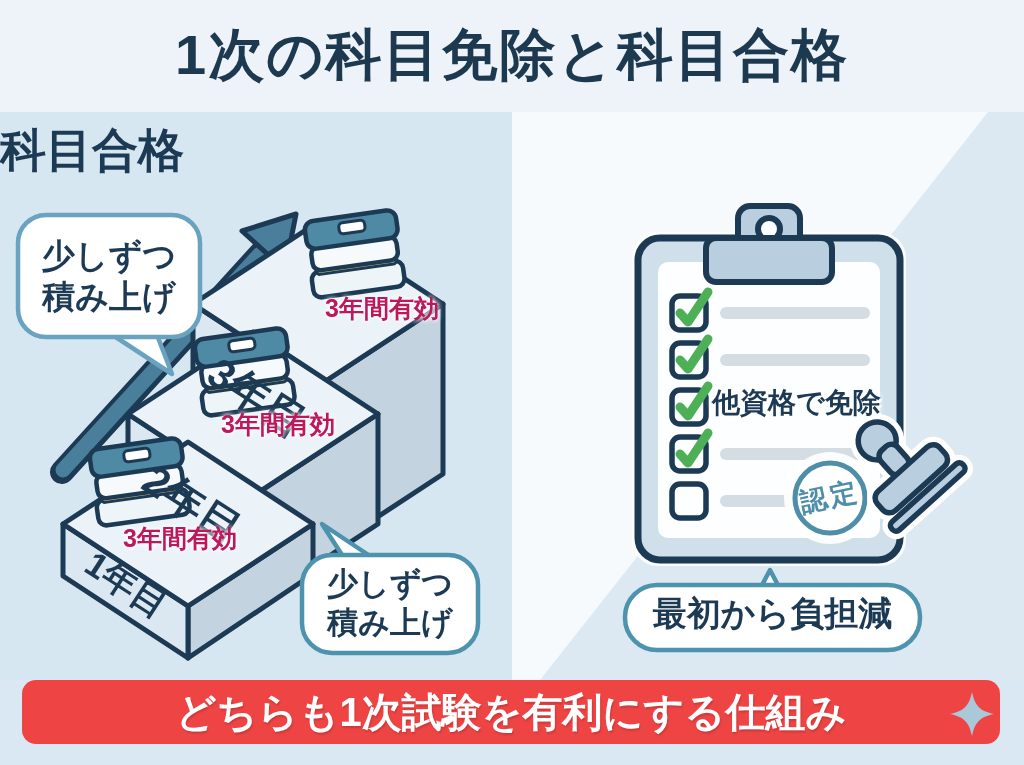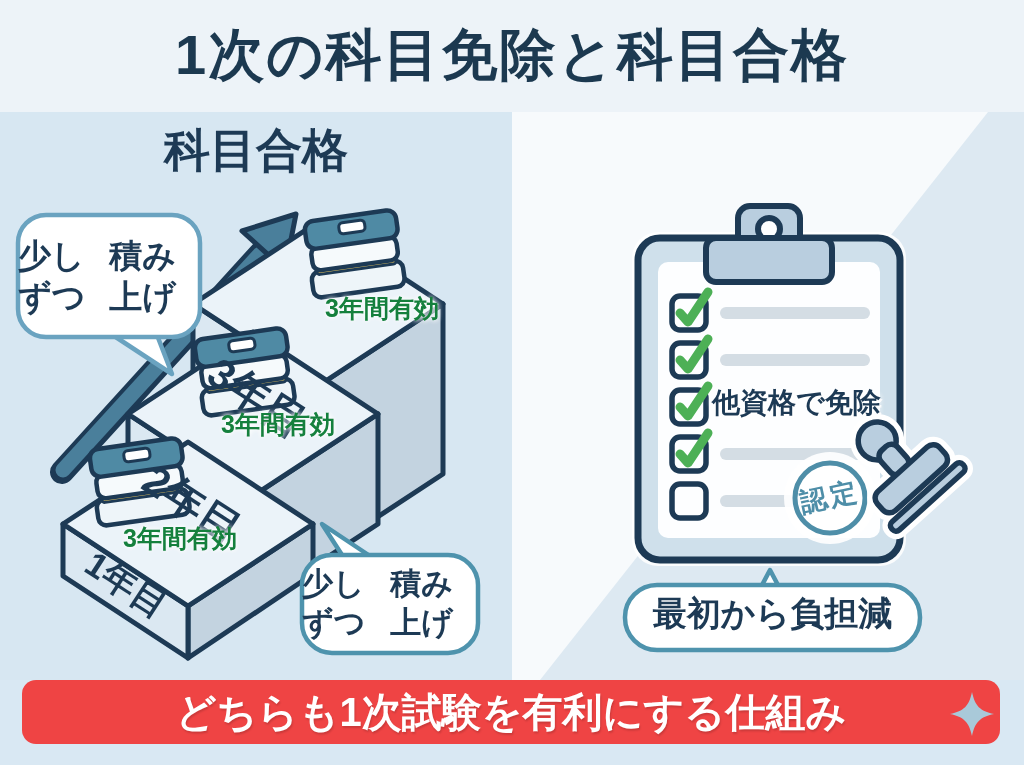--- a/index.html
+++ b/index.html
@@ -1,31 +1,31 @@
 <!DOCTYPE html>
 <html><head>
 <meta charset="utf-8">
 <style>
   html,body{margin:0;padding:0;}
   body{font-family:"Liberation Sans","DejaVu Sans",sans-serif;}
   #stage{position:relative;width:1024px;height:765px;background:#edf3f8;overflow:hidden;padding-left:8px;}
   .abs{position:absolute;}
   #title{left:0;top:18px;width:1024px;text-align:center;font-size:56px;font-weight:900;letter-spacing:2px;color:#1c3950;}
-  .panel-heading{top:120px;width:512px;text-align:center;font-size:46px;font-weight:900;color:#1d3a55;}
+  .panel-heading{top:120px;width:512px;font-size:46px;font-weight:900;color:#1d3a55;}
   #left-panel{left:0;top:112px;width:512px;height:568px;background:#d7e7f2;}
   #right-panel{left:512px;top:112px;width:512px;height:568px;background:#f7fafc;}
-  .bubble-text{display:flex;flex-direction:row;align-items:center;justify-content:center;
+  .bubble-text{display:flex;flex-direction:column;align-items:center;justify-content:center;
     font-weight:800;color:#1d3a55;line-height:1.25;}
   #bubble-top-text{left:18px;top:215px;width:182px;height:122px;font-size:33px;}
   #bubble-bottom-text{left:302px;top:555px;width:176px;height:98px;font-size:31px;}
   .step-year{font-weight:800;color:#1d3a55;white-space:nowrap;}
   #year1{left:126px;top:585px;font-size:35px;transform:translate(-50%,-50%) rotate(33deg);}
   #year2{left:192px;top:505px;font-size:42px;transform:translate(-50%,-50%) rotate(33deg);}
   #year3{left:257px;top:398px;font-size:42px;transform:translate(-50%,-50%) rotate(33deg);}
-  .validity{font-weight:800;color:#15803d;font-size:25px;white-space:nowrap;transform:translate(-50%,-50%);
+  .validity{font-weight:800;color:#be185d;font-size:25px;white-space:nowrap;transform:translate(-50%,-50%);
     text-shadow:0 0 5px rgba(255,255,255,.9),0 0 5px rgba(255,255,255,.9);}
   #validity1{left:180px;top:538px;}
   #validity2{left:278px;top:424px;}
   #validity3{left:382px;top:308px;}
   #checklist-label{left:712px;top:384px;width:230px;font-size:28px;font-weight:800;color:#1d3a55;white-space:nowrap;
     text-shadow:0 0 6px #fff,0 0 6px #fff,2px 2px 0 rgba(255,255,255,.9);}
   #seal-text{left:830px;top:497px;transform:translate(-50%,-50%) rotate(-12deg);font-size:27px;font-weight:800;
     color:#4e8ea8;letter-spacing:3px;white-space:nowrap;}
   #bubble-right-text{left:625px;top:585px;width:295px;height:58px;display:flex;align-items:center;justify-content:center;
     font-size:34px;font-weight:800;color:#1d3a55;white-space:nowrap;}

